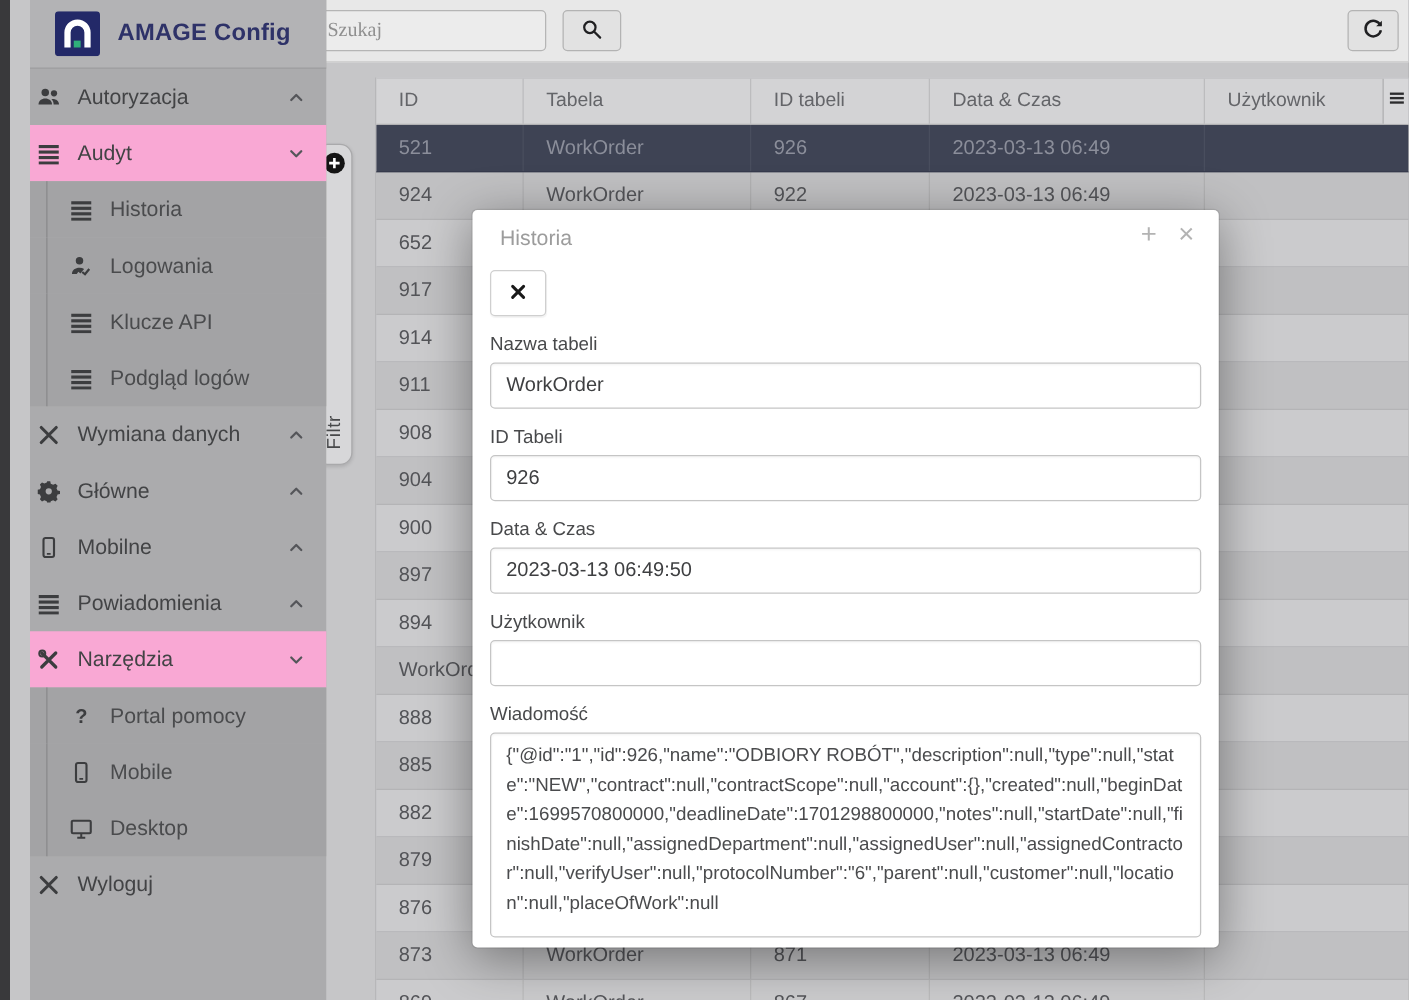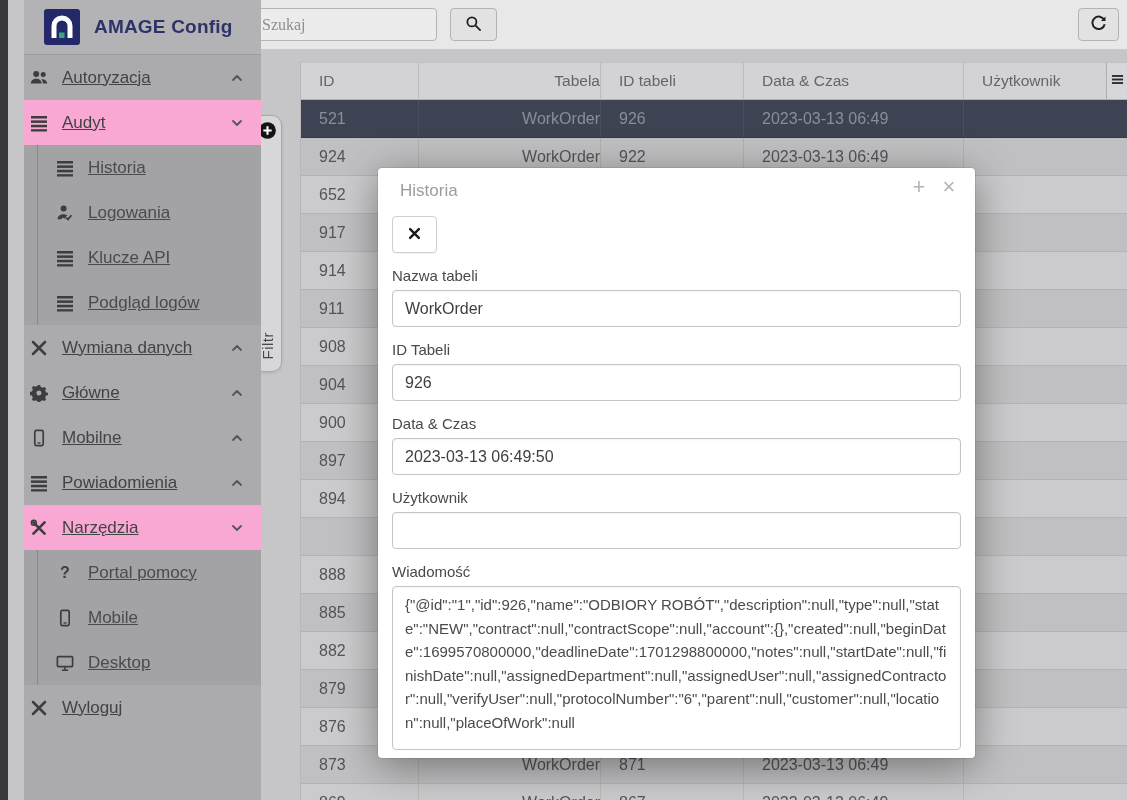--- a/index.html
+++ b/index.html
@@ -16,21 +16,21 @@
             background:#b3b3b5;border-bottom:1px solid rgba(0,0,0,.12);box-sizing:border-box;}
   .logo-row svg{display:block;}
   .app-title{font-size:19px;font-weight:bold;color:#2e3268;letter-spacing:.2px;}
   .side-item{height:45px;display:flex;align-items:center;padding:0 10px 0 5px;
              font-size:17px;color:#424345;cursor:pointer;box-sizing:border-box;position:relative;}
   .side-item.active{background:#f9a8d4;}
   .side-item.sub{background:#a3a3a5;padding-left:31px;color:#4a4b4d;}
   .side-item.sub::before{content:"";position:absolute;left:13px;top:0;bottom:0;width:1px;background:#89898b;}
   .s-icon{width:20px;height:18px;display:flex;align-items:center;justify-content:center;color:#3c3d3f;flex:none;}
   .s-icon svg{width:18px;height:18px;fill:currentColor;}
-  .s-label{margin-left:13px;white-space:nowrap;text-decoration:underline;}
+  .s-label{margin-left:13px;white-space:nowrap;}
   .s-chevron{margin-left:auto;margin-right:7px;color:#55565a;display:flex;}
   .s-chevron svg{width:14px;height:14px;}
 
   
   .topbar{position:absolute;left:245px;top:0;width:882px;height:50px;background:#e8e8e8;
           border-bottom:1px solid #c9c9c9;display:flex;align-items:center;box-sizing:border-box;z-index:4;}
   .search-input{width:186px;height:33px;margin-left:6px;background:#ececec;border:1px solid #b5b5b5;
           border-radius:4px;padding:0 10px;font-size:16px;color:#4a4a4c;box-sizing:border-box;outline:none;
           font-family:Liberation Serif, serif;}
   .search-input::placeholder{color:#8f8f8f;}
@@ -57,21 +57,21 @@
   .h-cell{line-height:36px;padding-left:18px;font-size:15.5px;color:#646569;white-space:nowrap;
         overflow:hidden;border-right:1px solid #bcbcbe;box-sizing:border-box;cursor:pointer;}
   .g-row{display:flex;height:38px;background:#cbcbcd;border-bottom:1px solid #b4b4b6;
         box-sizing:border-box;cursor:pointer;}
   .g-row.alt{background:#c0c0c2;}
   .g-row.sel{background:#3e4354;border-bottom:1px solid #343949;}
   .g-row.sel .c{color:#8b8e9a;border-right:1px solid rgba(255,255,255,.06);}
   .c{line-height:37px;padding-left:18px;font-size:16px;color:#535458;white-space:nowrap;overflow:hidden;
         border-right:1px solid rgba(0,0,0,.08);box-sizing:border-box;}
   .c-id{width:118px;flex:none;}
-  .c-tab{width:182px;flex:none;text-align:right;}
+  .c-tab{width:182px;flex:none;}
   .c-idt{width:143px;flex:none;}
   .c-date{width:220px;flex:none;}
   .c-user{flex:1;border-right:none !important;}
   .col-btn{width:20px;flex:none;display:flex;align-items:center;justify-content:center;
         border-left:1px solid #aeaeb0;background:#d7d7d9;cursor:pointer;color:#2b2b2d;}
   .col-btn svg{width:13px;height:13px;fill:currentColor;}
 
   
   .modal{position:absolute;left:378px;top:168px;width:597px;height:590px;background:#ffffff;
         border-radius:4px;box-shadow:0 8px 40px rgba(0,0,0,.4),0 0 0 1px rgba(0,0,0,.08);z-index:10;

